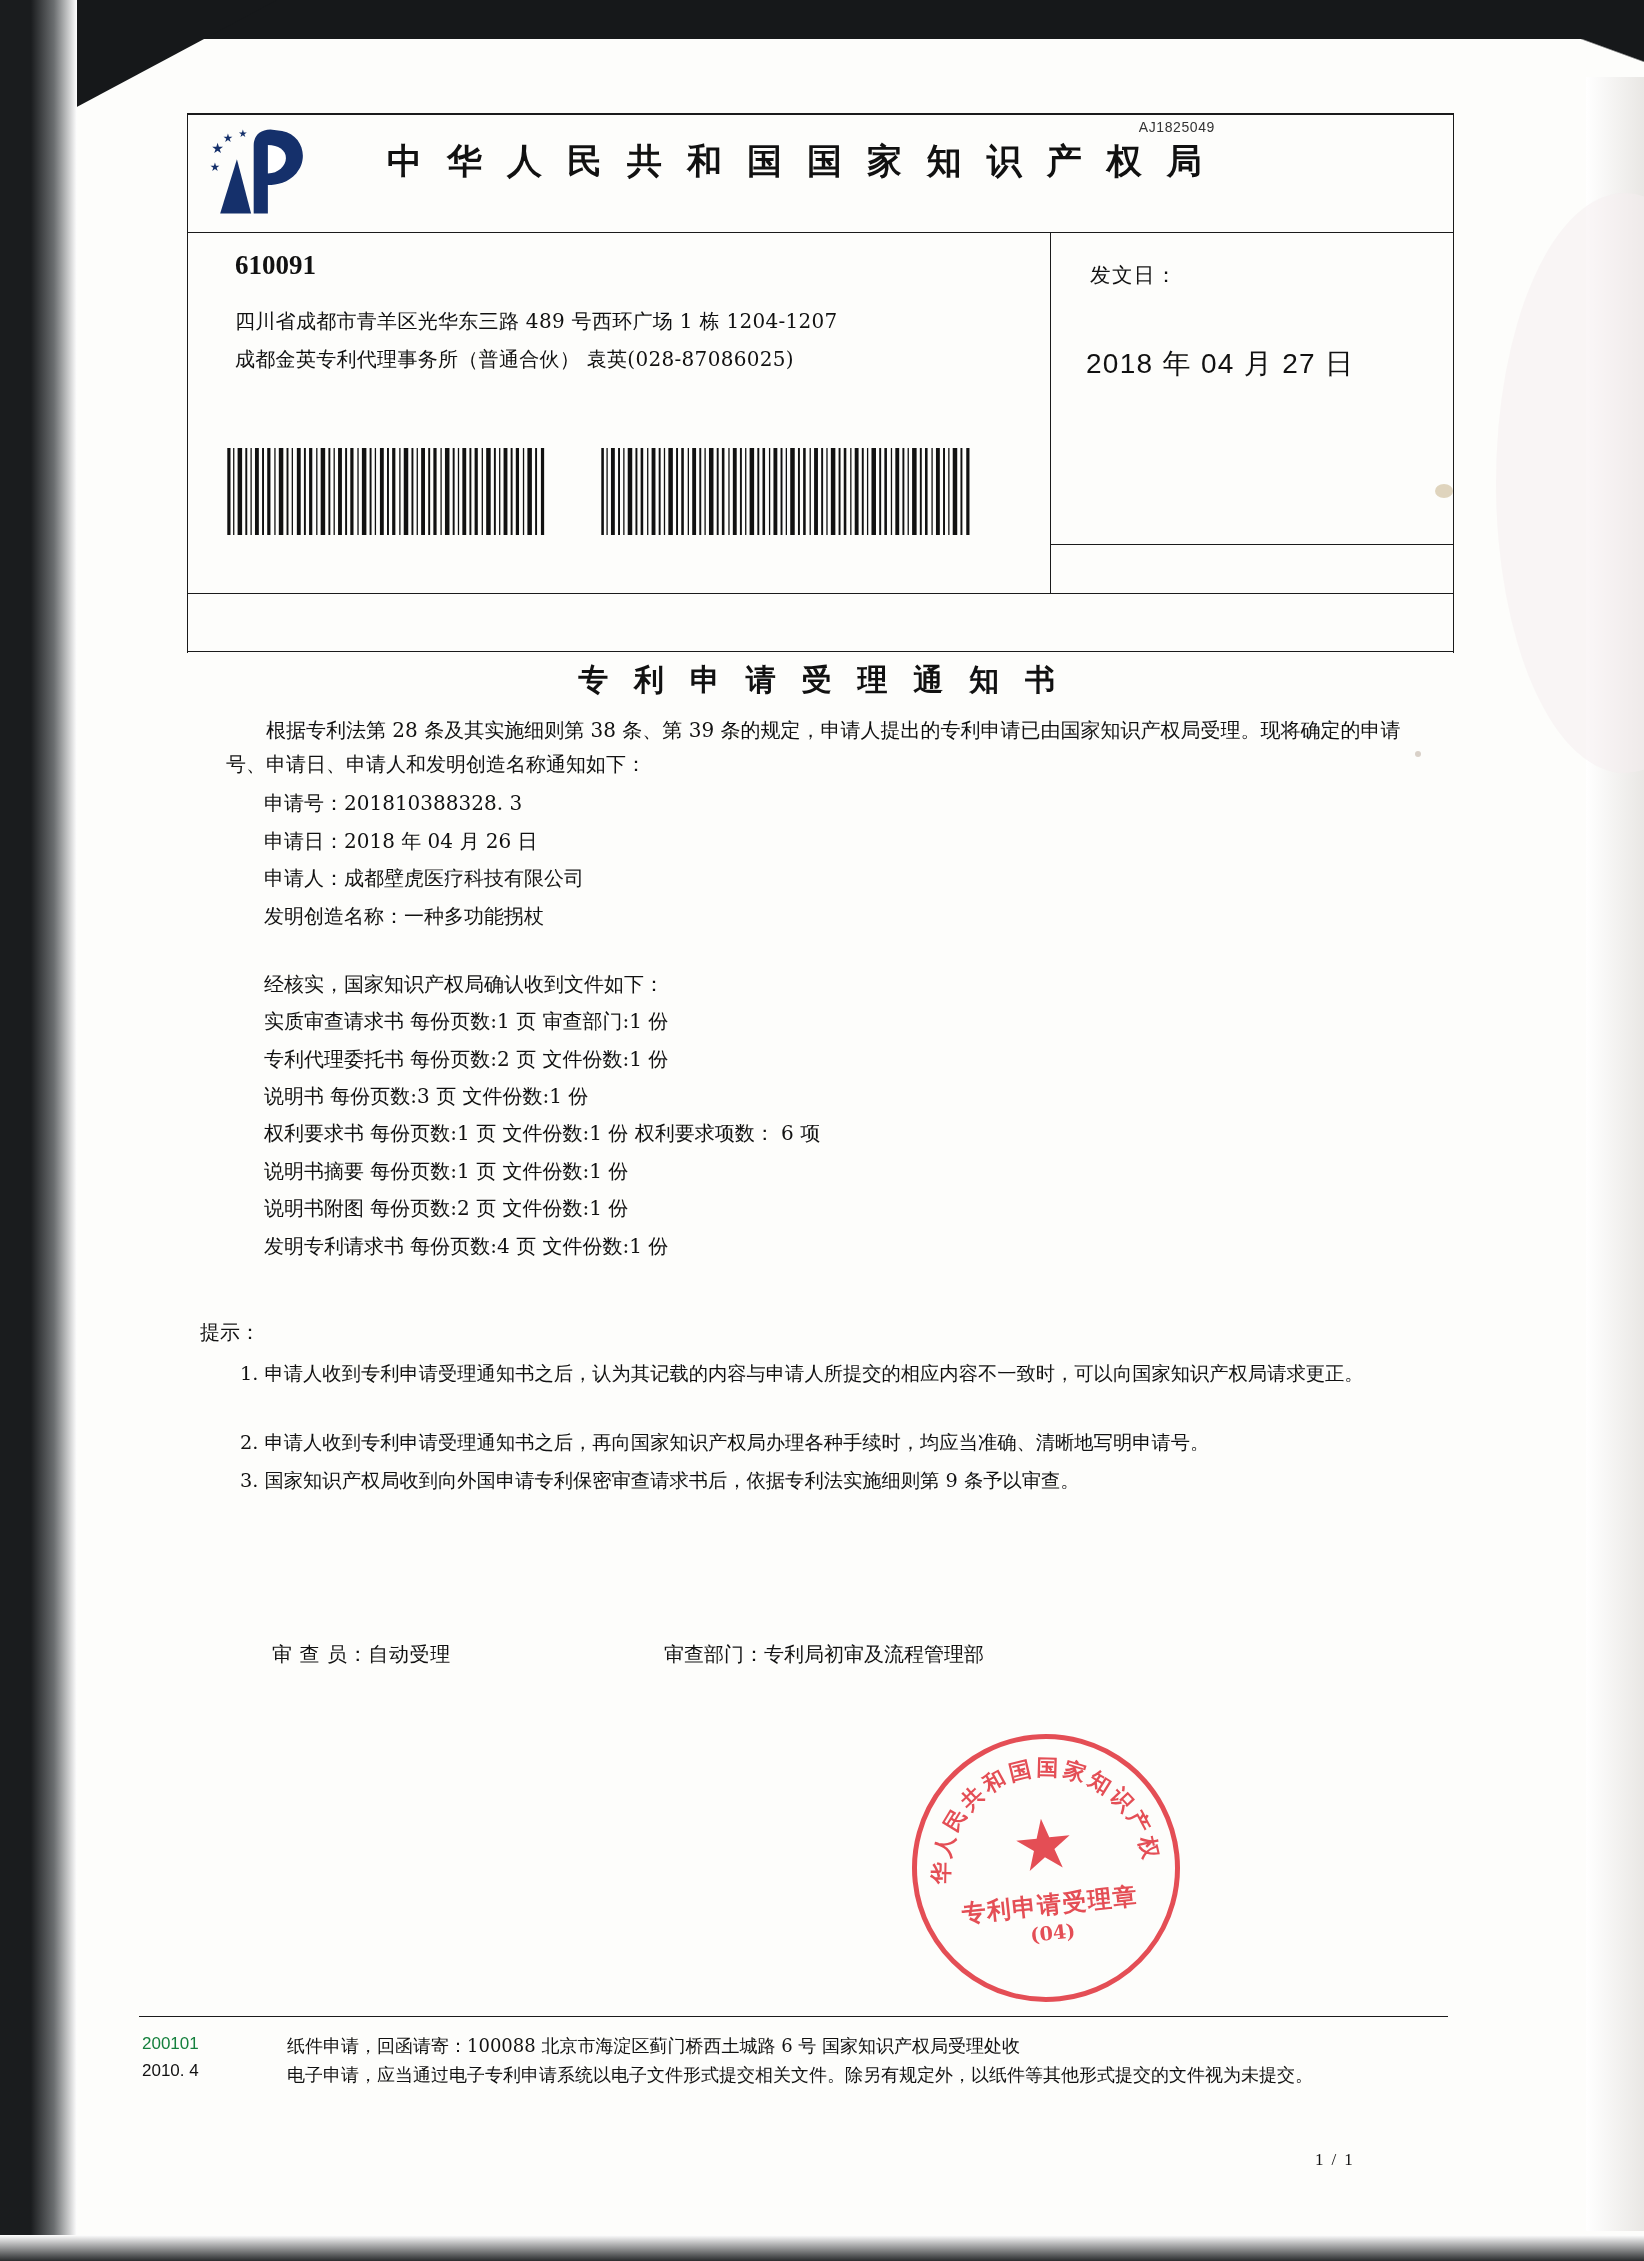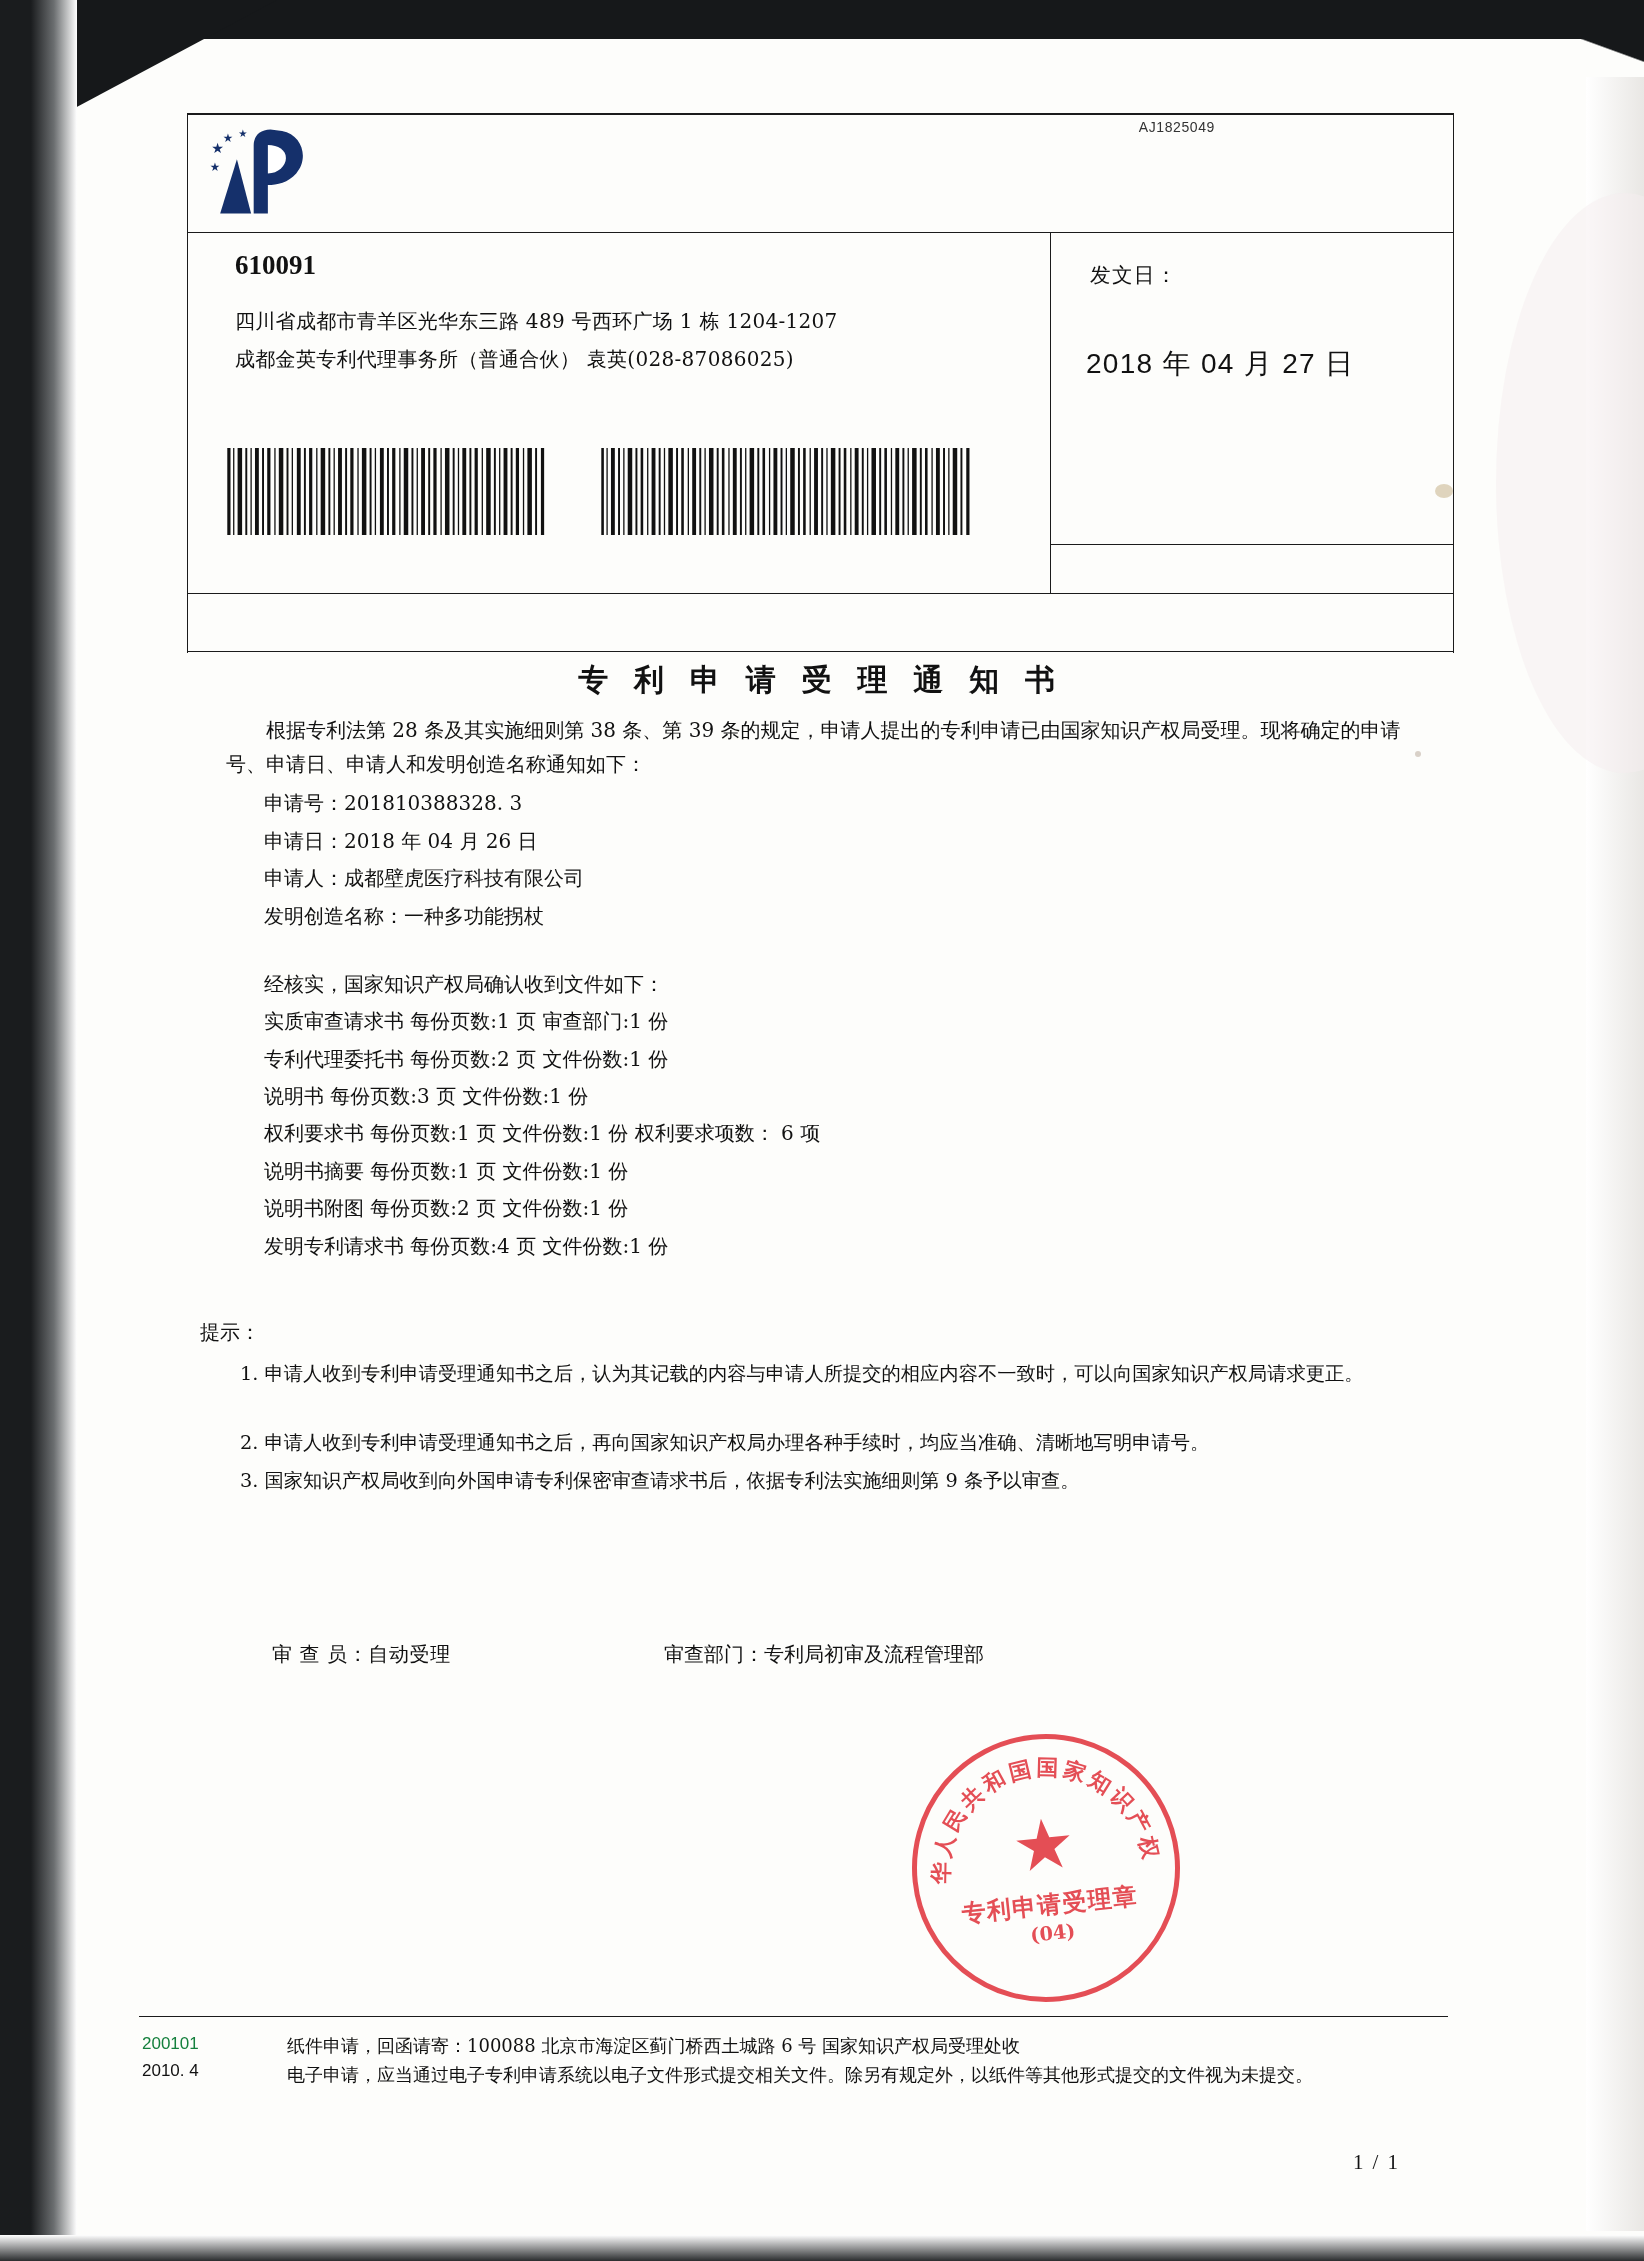--- a/index.html
+++ b/index.html
@@ -313,25 +313,24 @@
     top: 2034px;
     width: 1267px;
   }
   .footer-num1 { position: absolute; left: -45px; top: 0; font-size: 17px; color: #15803d; font-family: "Liberation Sans", sans-serif;}
   .footer-num2 { position: absolute; left: -45px; top: 27px; font-size: 17px; color: #111; font-family: "Liberation Sans", sans-serif;}
   .footer-l0 { position: absolute; left: 100px; top: 0; font-size: 18px; color: #111; }
   .footer-l1 { position: absolute; left: 100px; top: 27px; width: 1154px; font-size: 18px; line-height: 28px; color: #111; }
   .page-num {
     position: absolute;
     left: 1128px; top: 116px;
-    font-size: 21px;
+    font-size: 17px;
     color: #111;
     letter-spacing: 1.9px;
     font-family: "Liberation Serif", serif;
-    margin-left: 38px;
   }
 </style>
 </head>
 <body>
 
 <div class="scan-page">
 
   <div class="edge-dark-top"></div>
   <div class="tr-wedge"></div>
   <div class="edge-dark-topleft"></div>
@@ -359,20 +358,21 @@
         <path d="M118 12 C150 18 160 55 140 78 C128 92 110 96 96 96 L96 140 L74 140 L74 34 C74 20 84 10 100 10 Z" fill="#15306b"></path>
         <path d="M96 34 L96 78 C112 78 124 66 124 54 C124 42 112 34 96 34 Z" fill="#ffffff"></path>
         <path d="M22 140 L70 140 L48 56 Z" fill="#15306b"></path>
         <g fill="#15306b">
           <text x="8" y="46" font-size="22" font-family="DejaVu Sans, sans-serif">★</text>
           <text x="26" y="30" font-size="18" font-family="DejaVu Sans, sans-serif">★</text>
           <text x="50" y="22" font-size="16" font-family="DejaVu Sans, sans-serif">★</text>
           <text x="6" y="74" font-size="18" font-family="DejaVu Sans, sans-serif">★</text>
         </g>
       </svg>
+      <div class="org-title">中 华 人 民 共 和 国 国 家 知 识 产 权 局</div>
       <div class="doc-code">AJ1825049</div>
     </div>
 
     <div class="addr-box">
       <div class="postcode">610091</div>
       <div class="addr-line1">四川省成都市青羊区光华东三路 489 号西环广场 1 栋 1204-1207</div>
       <div class="addr-line2">成都金英专利代理事务所（普通合伙）  袁英(028-87086025)</div>
     </div>
 
     <div class="date-box">

